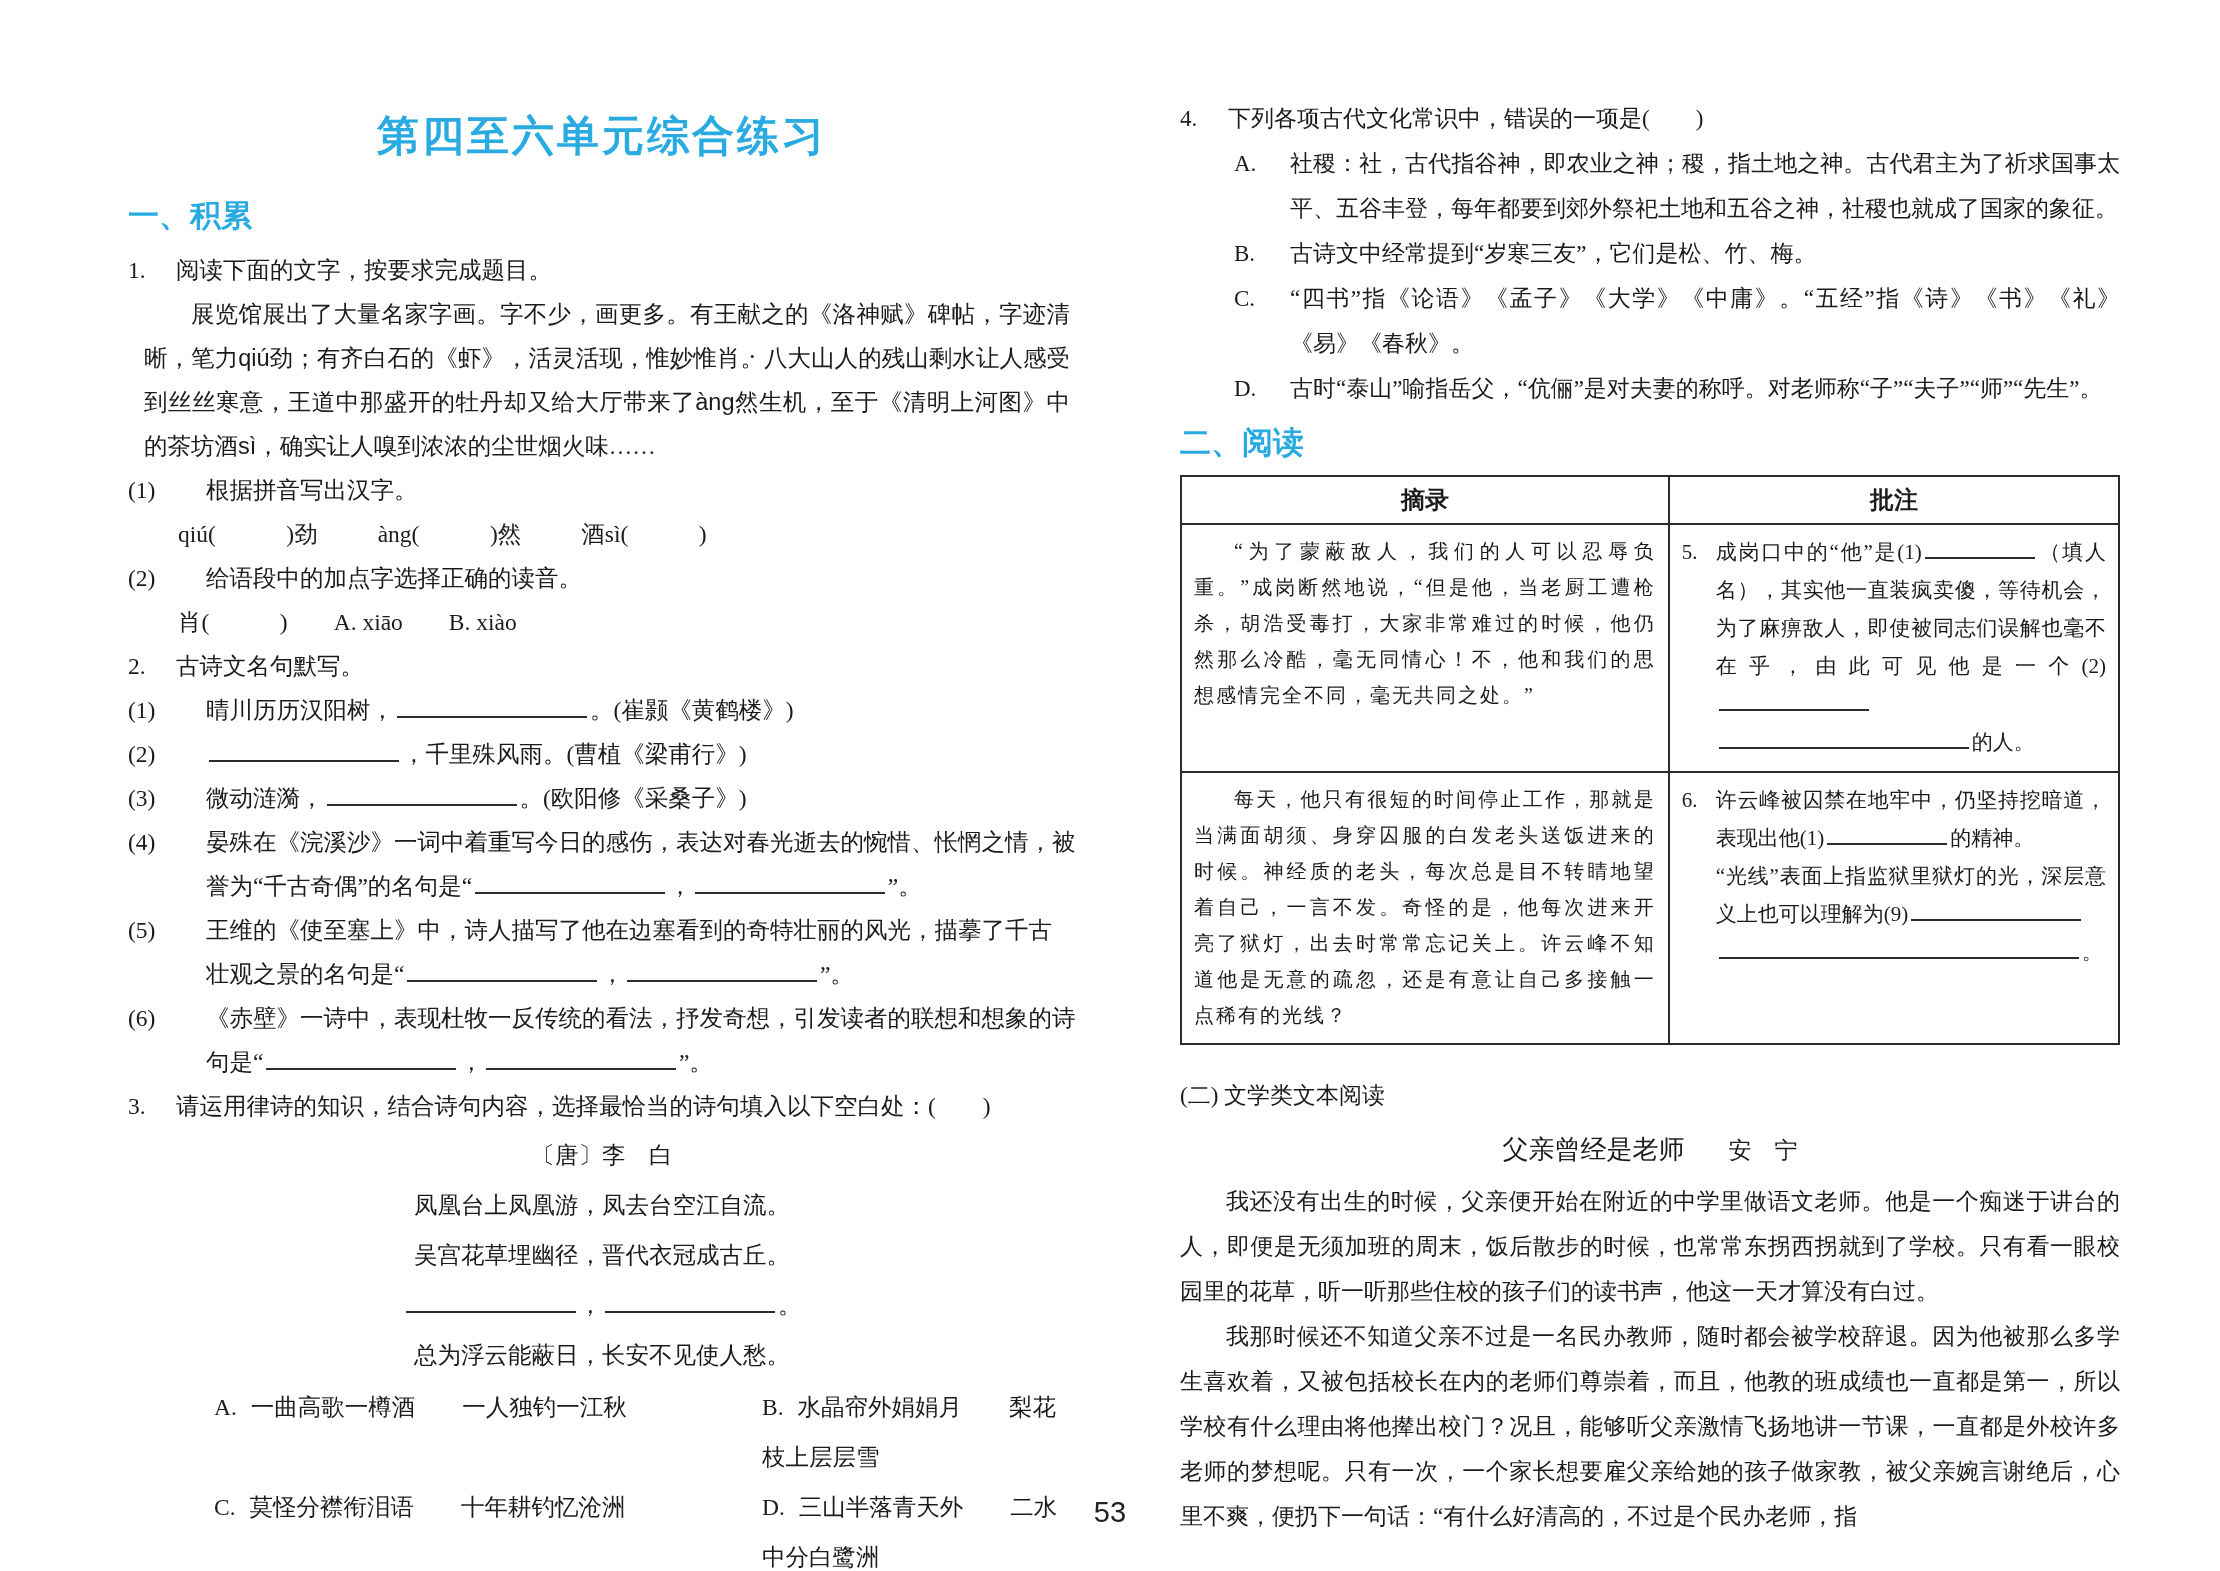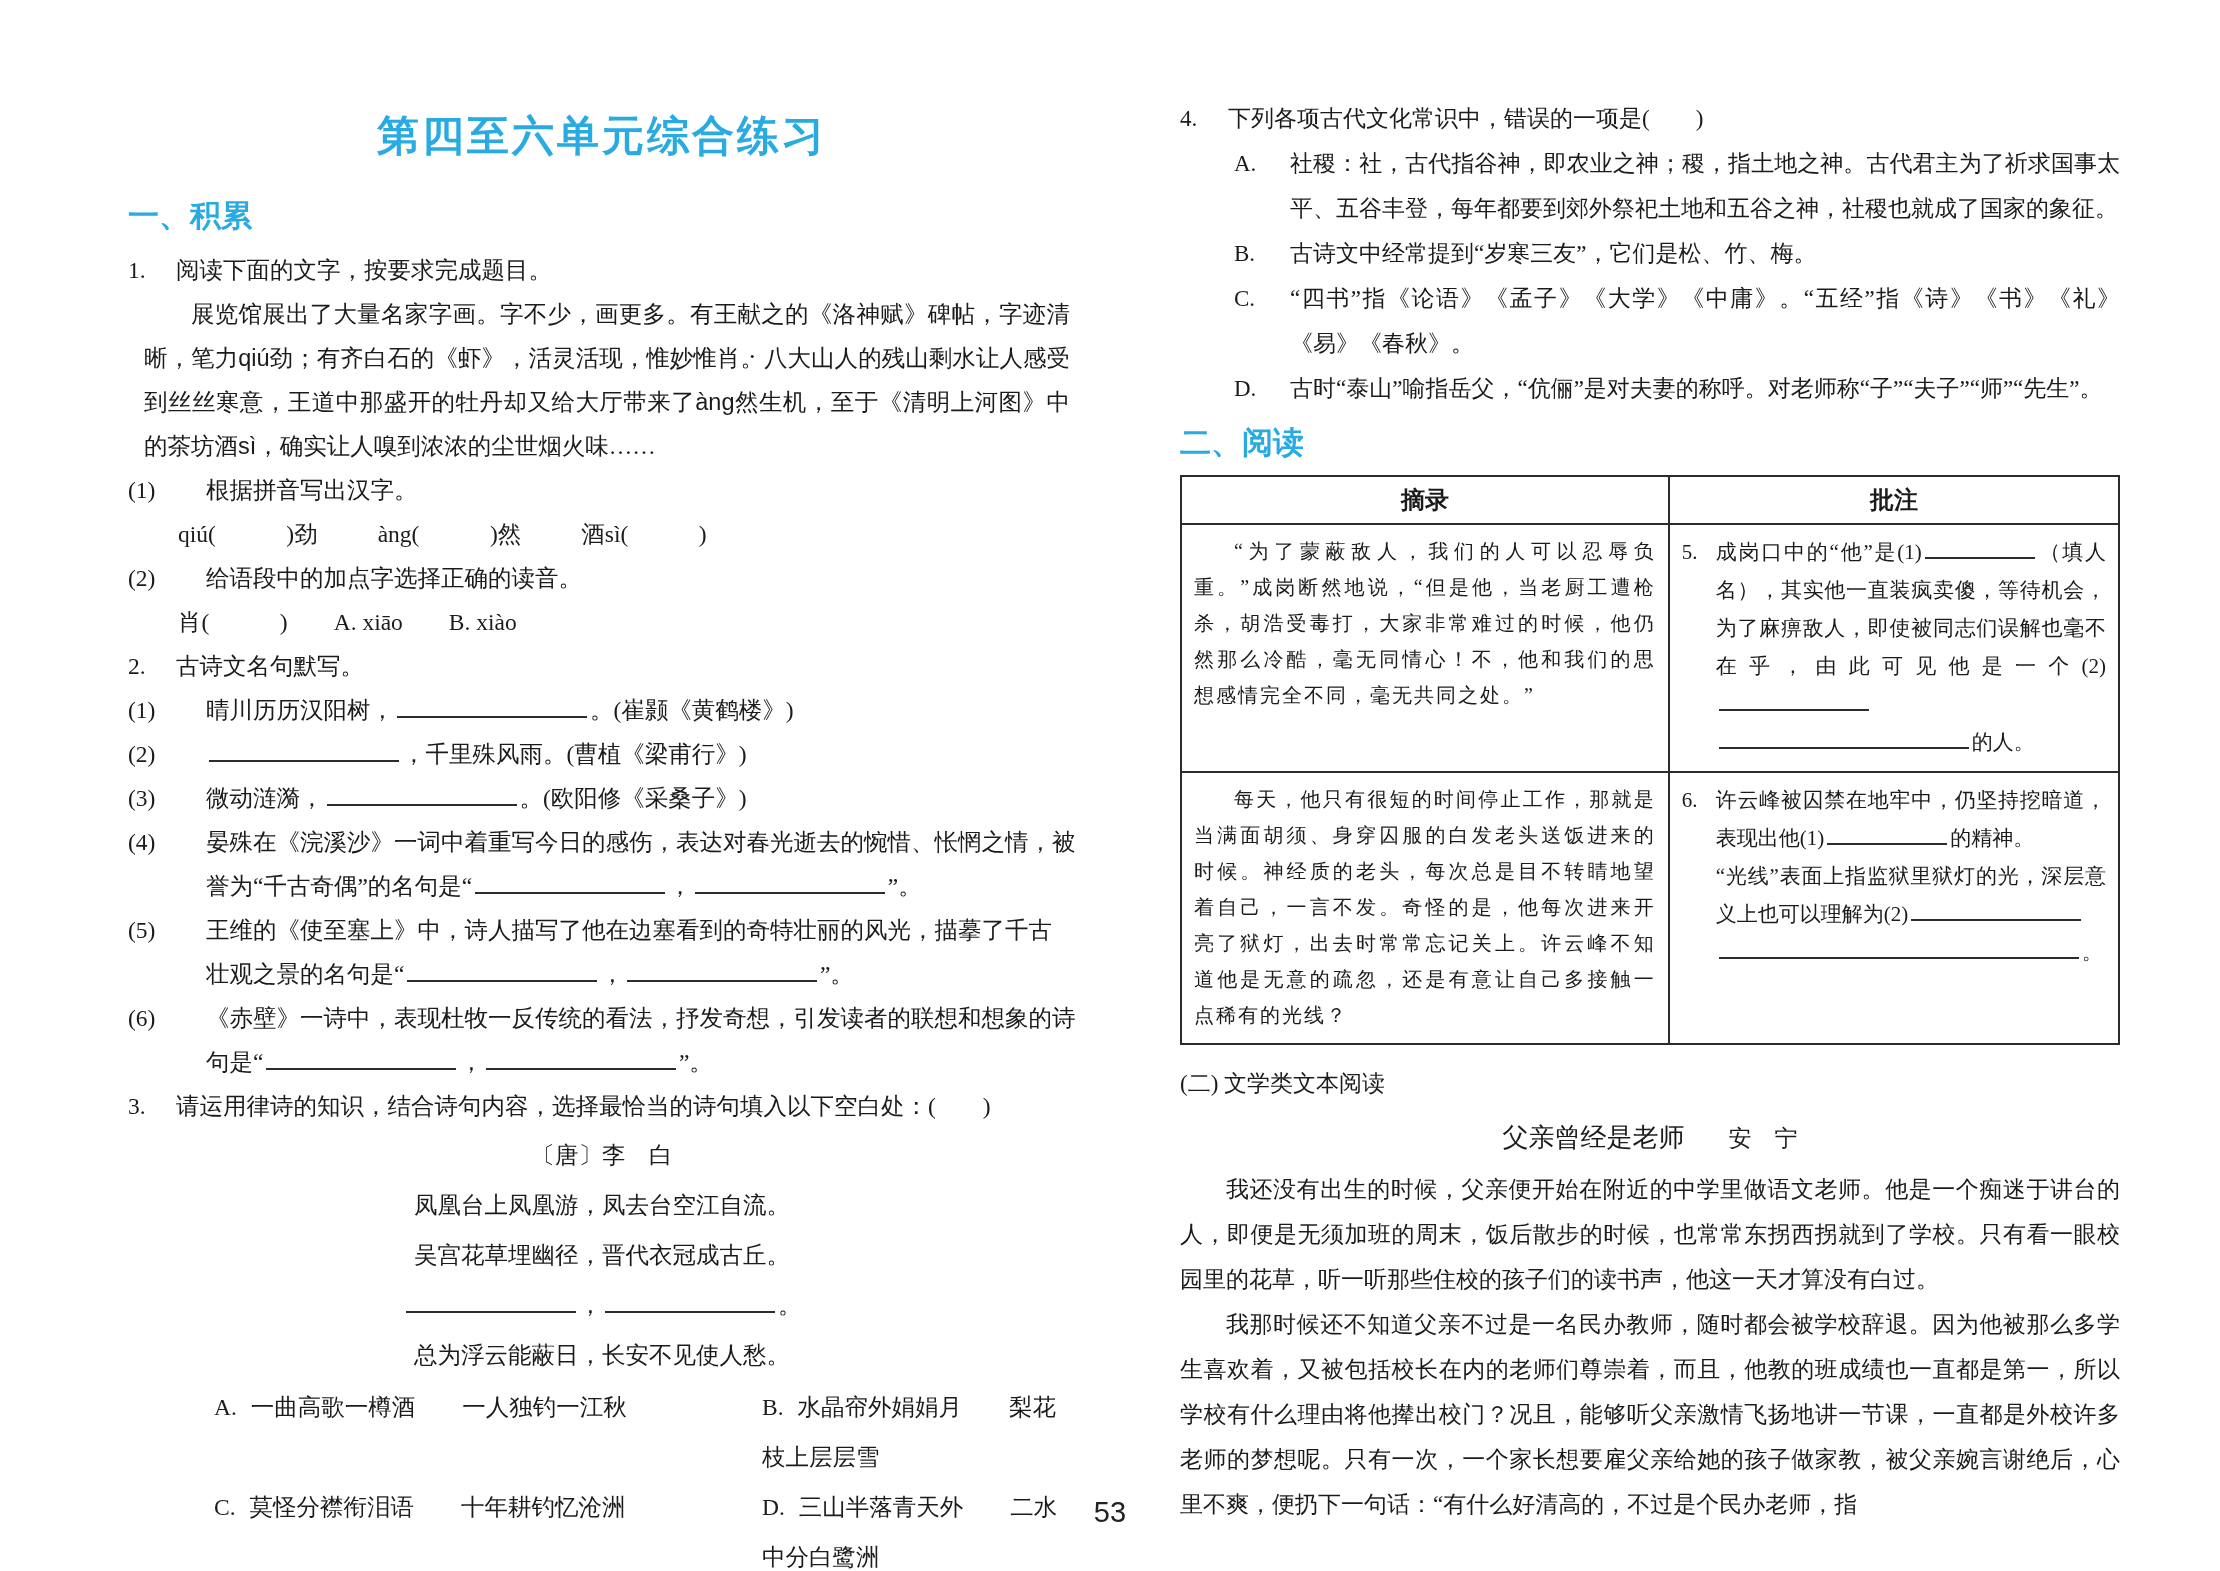--- a/index.html
+++ b/index.html
@@ -57,21 +57,21 @@
   .qopt { font-size:23.5px; line-height:50px; }
   .qopt .lbl { margin-right:14px; }
 
   .opt { position:relative; margin-left:54px; padding-left:56px; text-align:justify; font-size:22px; }
   .opt .lbl { position:absolute; left:0; }
 
   .subhead { margin-top:4px; }
   .indent { text-indent:2em; }
   .just { text-align:justify; }
 
-  table.anno { width:100%; border-collapse:collapse; margin:10px 0 16px 0; table-layout:fixed; }
+  table.anno { width:100%; border-collapse:collapse; margin:10px 0 28px 0; table-layout:fixed; }
   table.anno th, table.anno td { border:2px solid #2b2b2b; vertical-align:top; }
   table.anno th {
     font-family:"Liberation Sans", sans-serif; font-weight:bold;
     font-size:24px; text-align:center; padding:7px 0; line-height:32px;
   }
   col.c1 { width:52%; } col.c2 { width:48%; }
   td.zl { padding:8px 12px 10px 12px; }
   .zl-p { font-size:20px; line-height:36px; letter-spacing:2px; text-align:justify; text-indent:2em; }
   td.pz { padding:8px 12px 10px 12px; }
   .pz-item { position:relative; padding-left:34px; font-size:21px; line-height:38px; text-align:justify; }
@@ -217,21 +217,21 @@
           </div>
         </td>
       </tr>
       <tr>
         <td class="zl">
           <div class="zl-p">每天，他只有很短的时间停止工作，那就是当满面胡须、身穿囚服的白发老头送饭进来的时候。神经质的老头，每次总是目不转睛地望着自己，一言不发。奇怪的是，他每次进来开亮了狱灯，出去时常常忘记关上。许云峰不知道他是无意的疏忽，还是有意让自己多接触一点稀有的光线？</div>
         </td>
         <td class="pz">
           <div class="pz-item">
             <div><span class="plbl">6.</span><span>许云峰被囚禁在地牢中，仍坚持挖暗道，表现出他(1)</span><span class="blank w120"></span><span>的精神。</span></div>
-            <div><span>“光线”表面上指监狱里狱灯的光，深层意义上也可以理解为(2)</span><span class="blank w170"></span></div>
+            <div><span>“光线”表面上指监狱里狱灯的光，深层意义上也可以理解为(9)</span><span class="blank w170"></span></div>
             <div><span class="blank w360"></span><span>。</span></div>
           </div>
         </td>
       </tr>
     </tbody>
       </table>
 
     <div class="line subhead">(二) 文学类文本阅读</div>
 
     <div class="essay-head">

